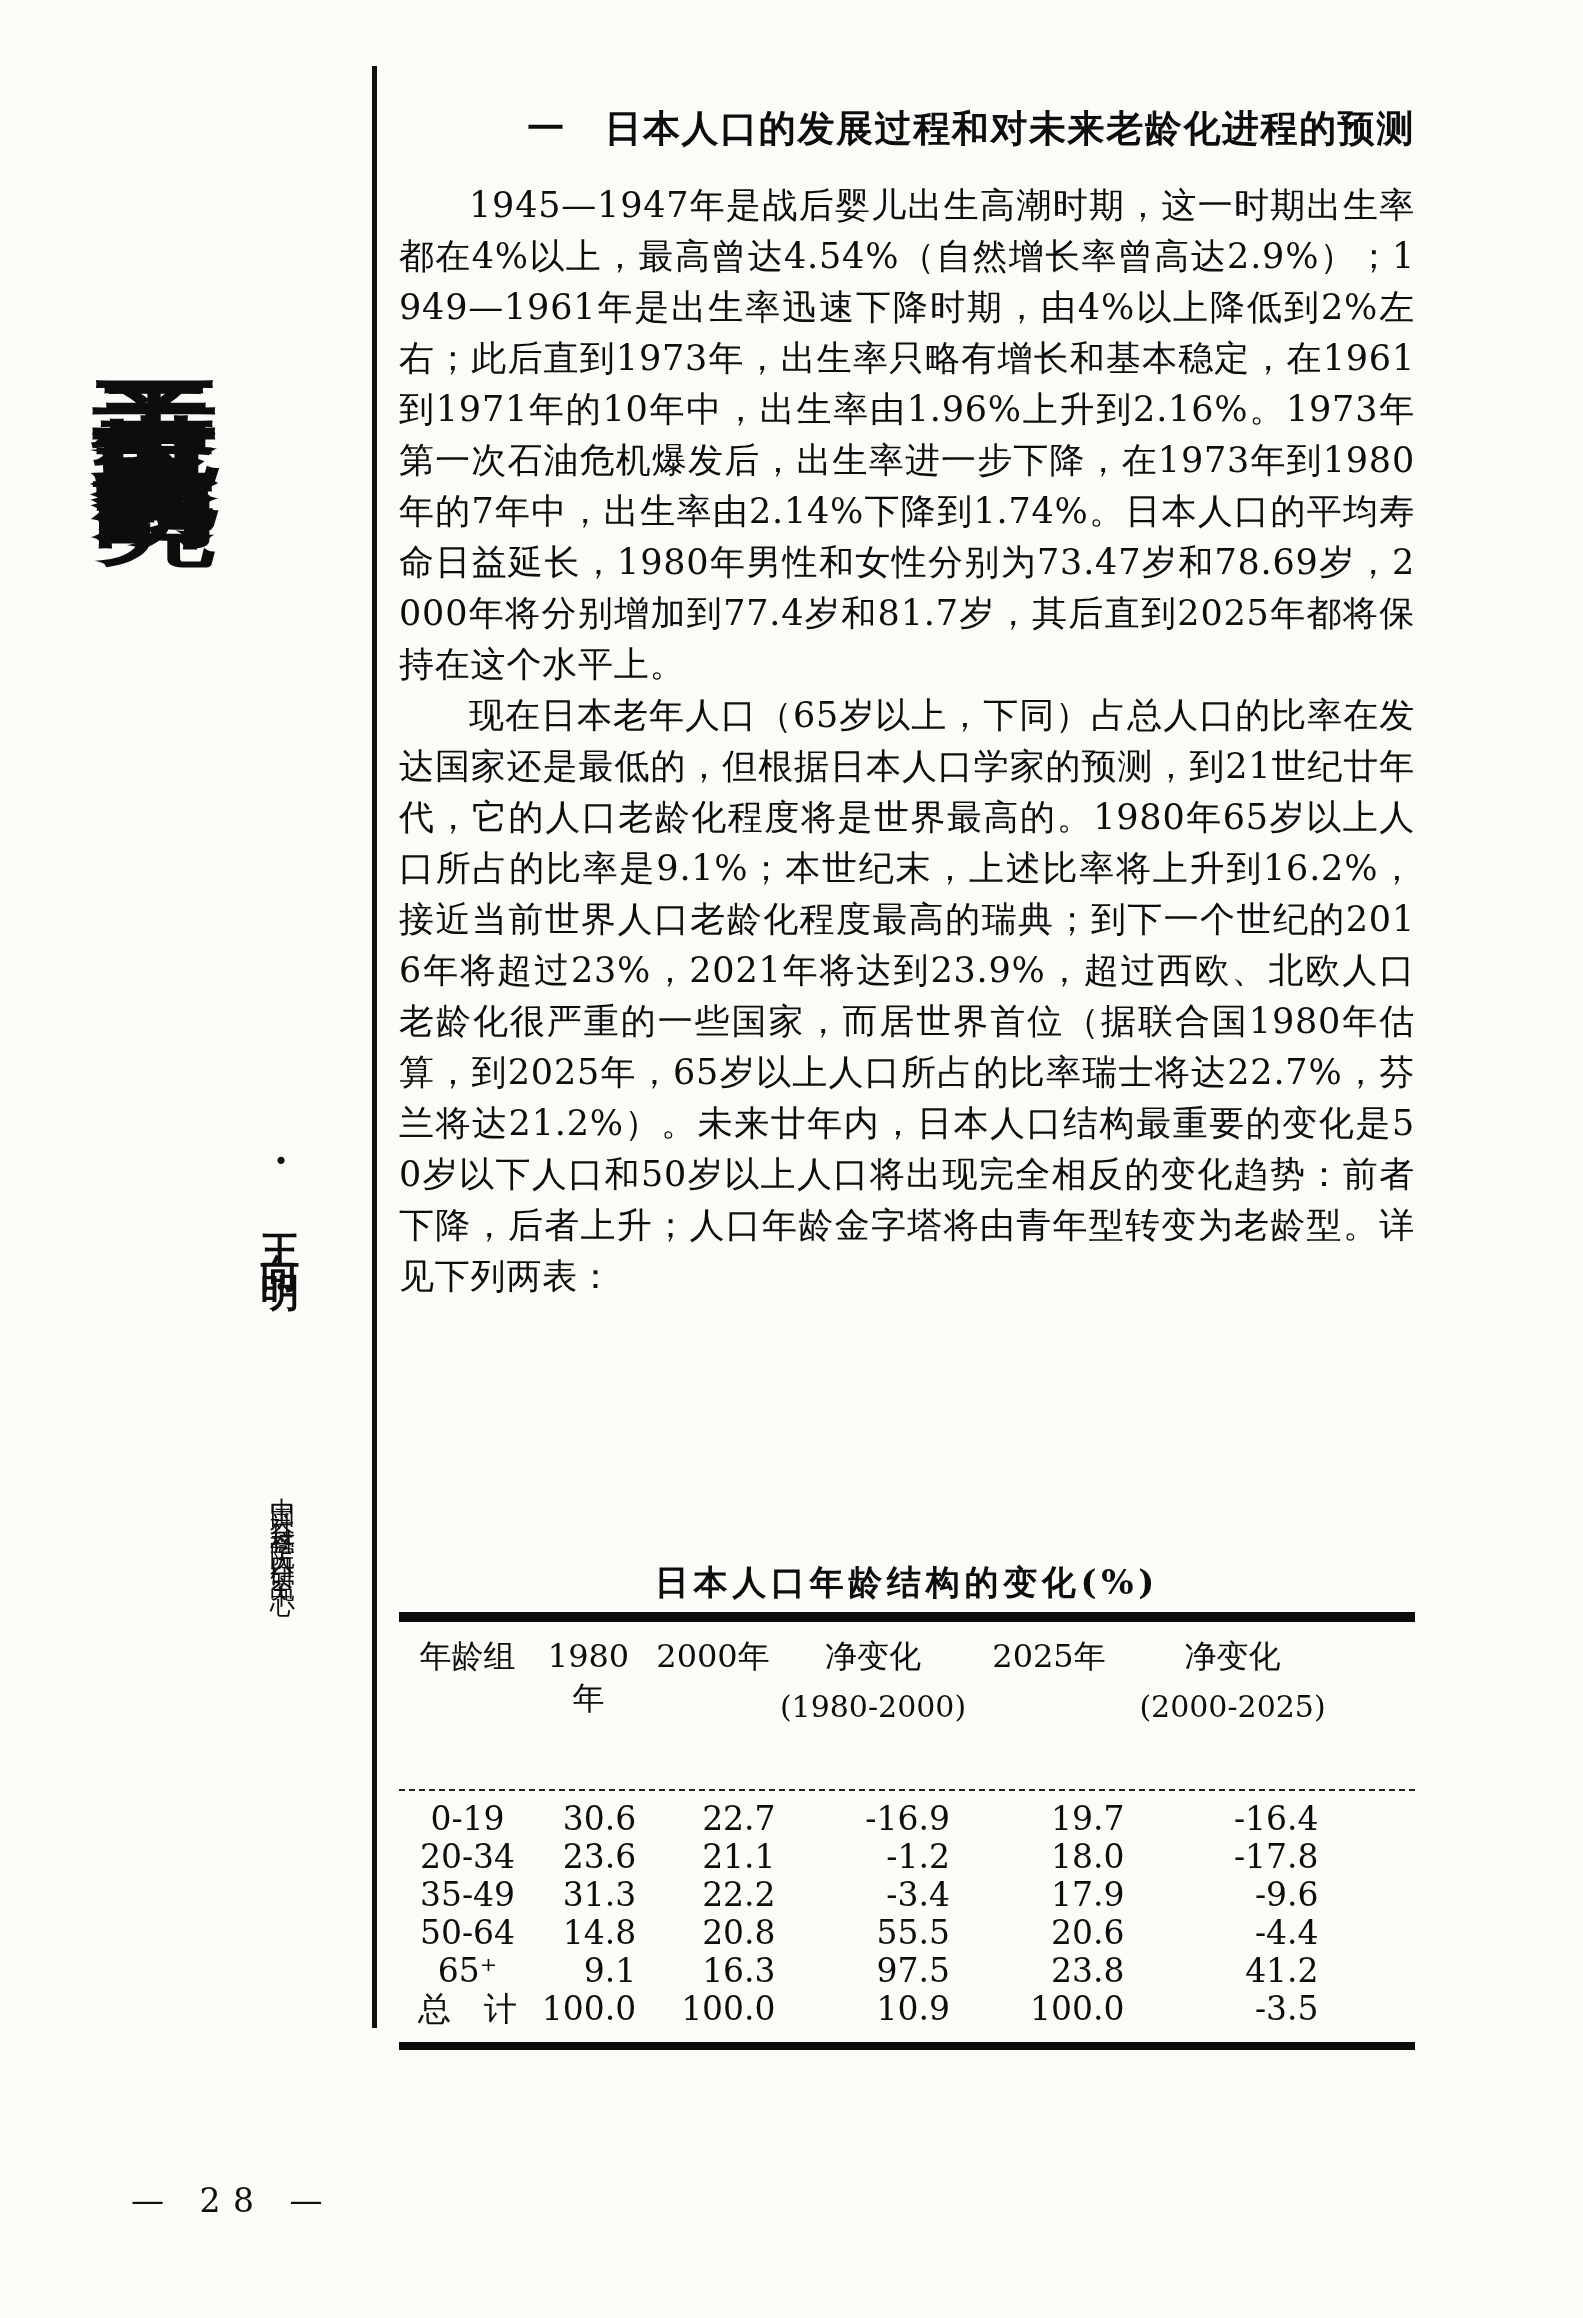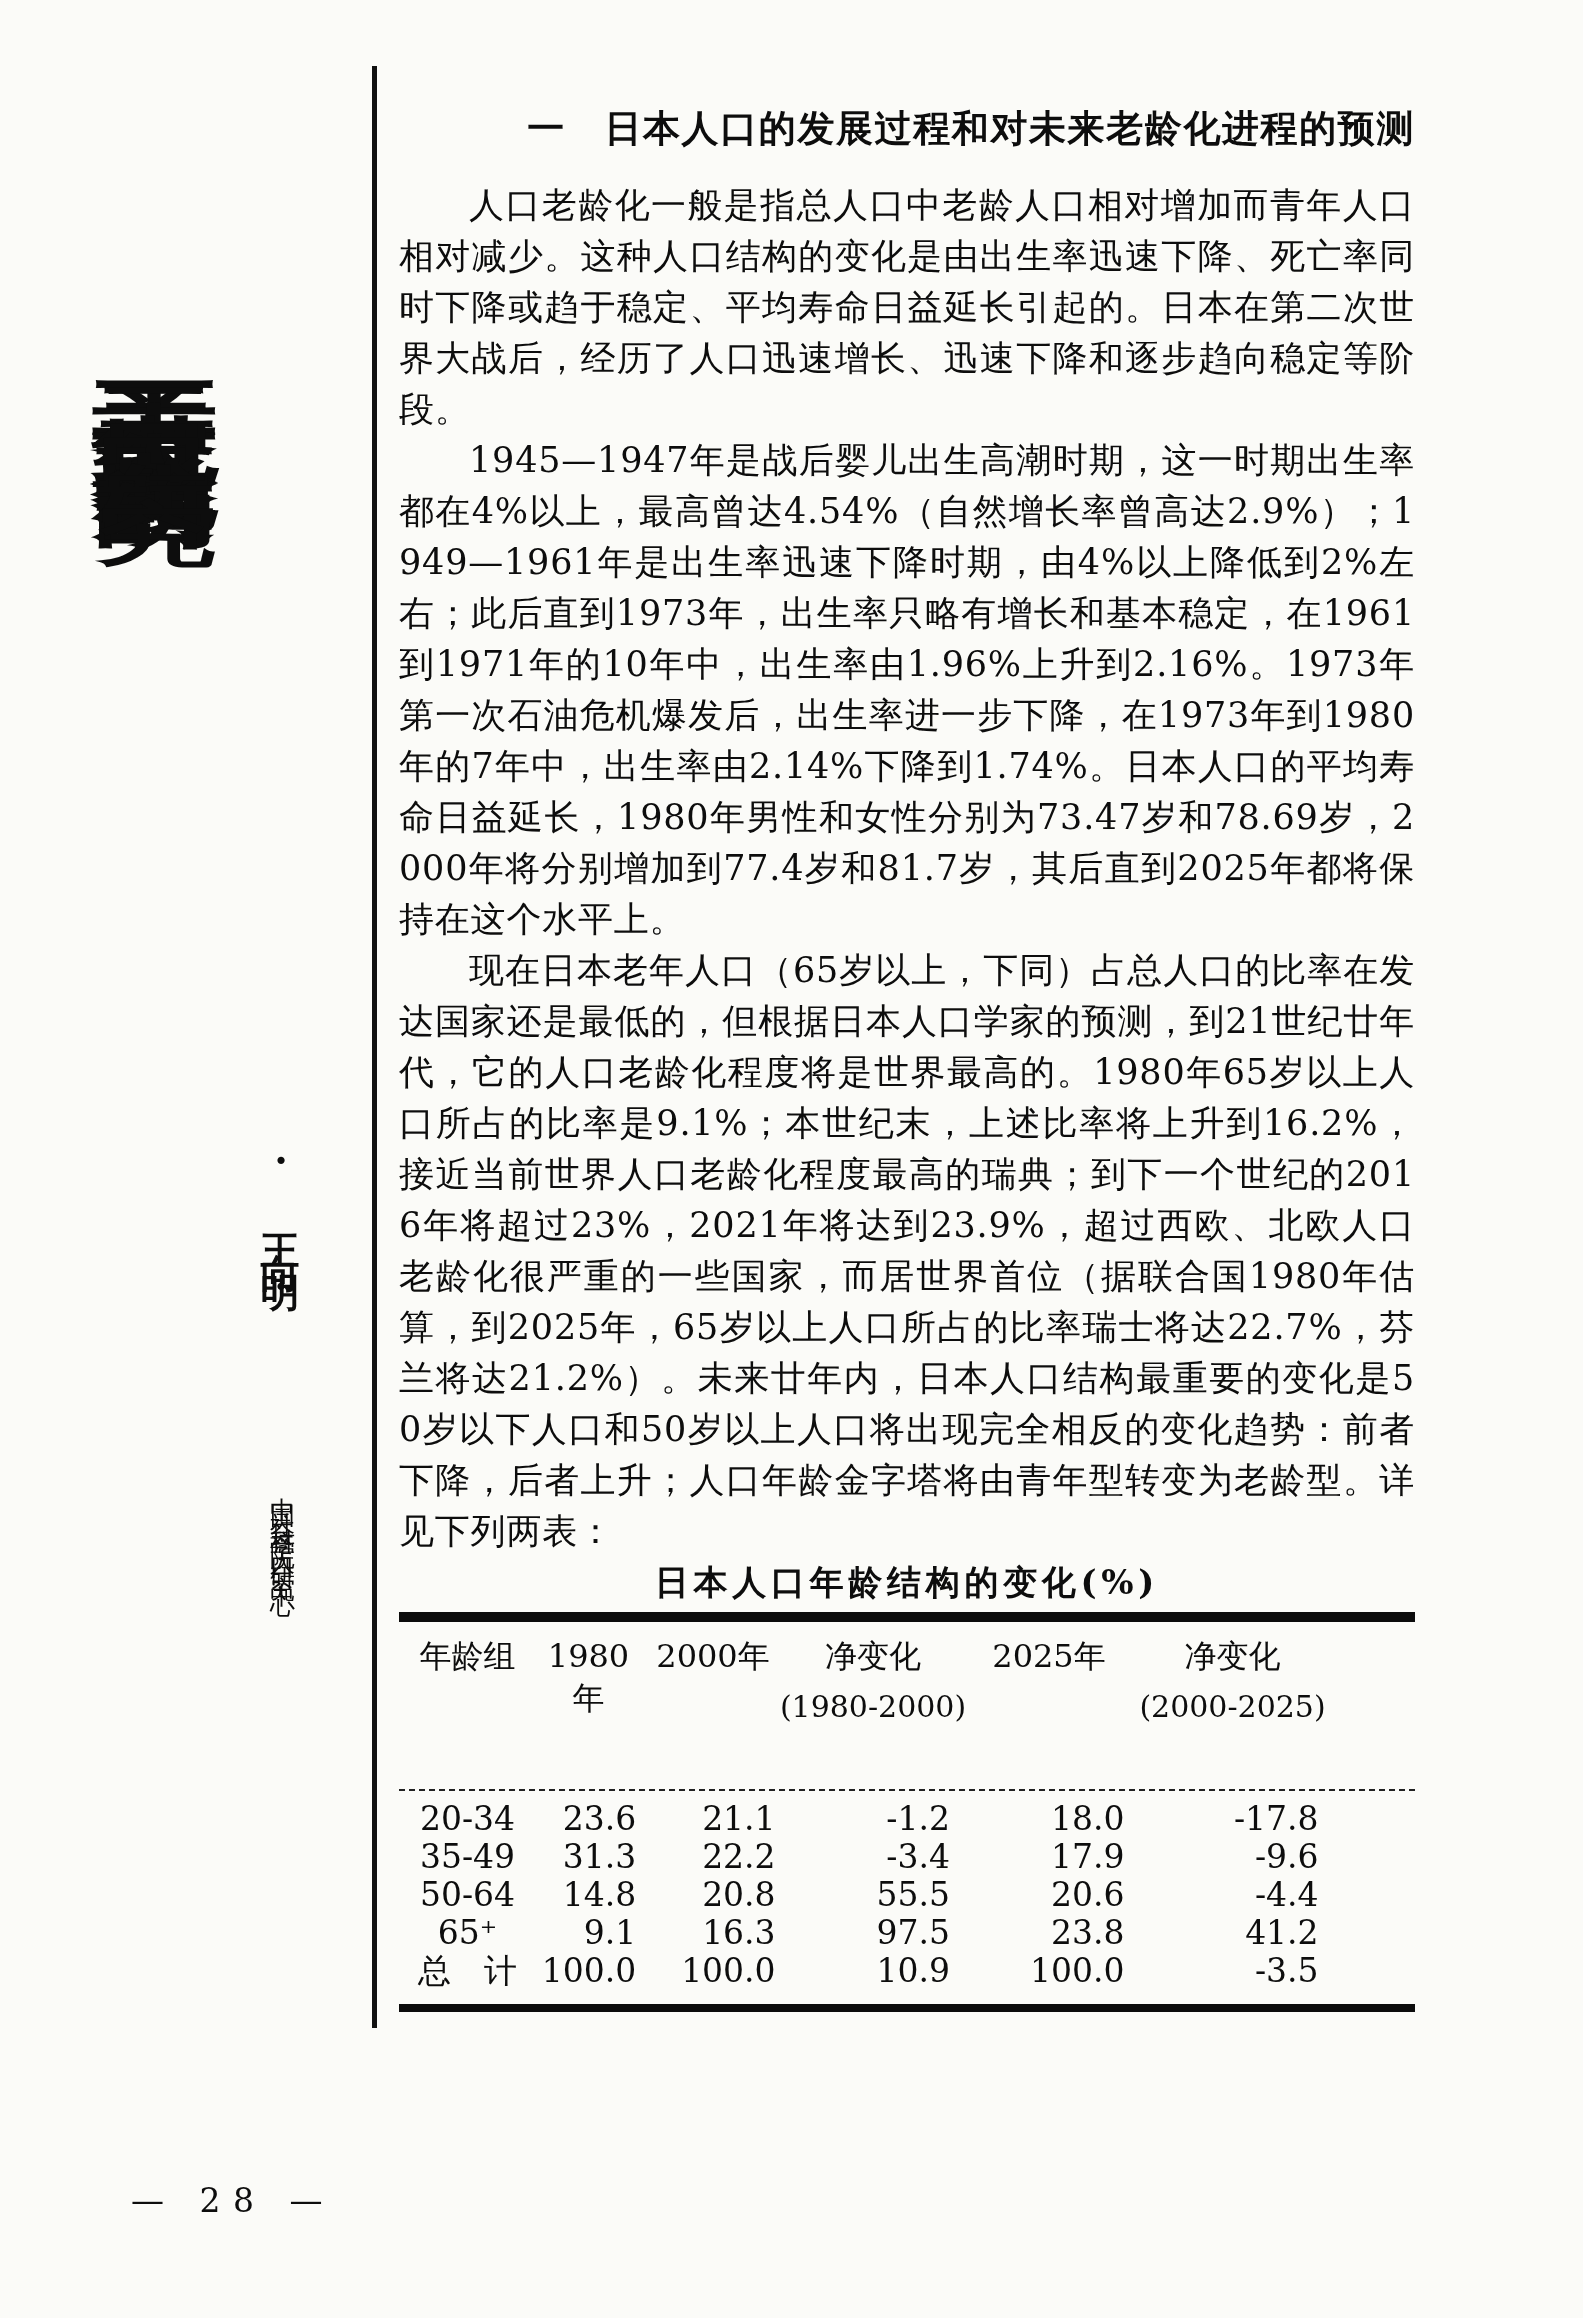--- a/index.html
+++ b/index.html
@@ -150,21 +150,20 @@
 <body>
 
 <div class="vrule"></div>
 
 <div class="vtitle">关于二十一世纪日本人口老龄化问题的研究</div>
 <div class="vauthor">·王向明·</div>
 <div class="vaffil">中国社会科学院人口研究中心</div>
 
 <main class="content">
   <h1 class="heading">一　日本人口的发展过程和对未来老龄化进程的预测</h1>
-  <p class="para">人口老龄化一般是指总人口中老龄人口相对增加而青年人口相对减少。这种人口结构的变化是由出生率迅速下降、死亡率同时下降或趋于稳定、平均寿命日益延长引起的。日本在第二次世界大战后，经历了人口迅速增长、迅速下降和逐步趋向稳定等阶段。</p>
   <p class="para">1945—1947年是战后婴儿出生高潮时期，这一时期出生率都在4%以上，最高曾达4.54%（自然增长率曾高达2.9%）；1949—1961年是出生率迅速下降时期，由4%以上降低到2%左右；此后直到1973年，出生率只略有增长和基本稳定，在1961到1971年的10年中，出生率由1.96%上升到2.16%。1973年第一次石油危机爆发后，出生率进一步下降，在1973年到1980年的7年中，出生率由2.14%下降到1.74%。日本人口的平均寿命日益延长，1980年男性和女性分别为73.47岁和78.69岁，2000年将分别增加到77.4岁和81.7岁，其后直到2025年都将保持在这个水平上。</p>
   <p class="para">现在日本老年人口（65岁以上，下同）占总人口的比率在发达国家还是最低的，但根据日本人口学家的预测，到21世纪廿年代，它的人口老龄化程度将是世界最高的。1980年65岁以上人口所占的比率是9.1%；本世纪末，上述比率将上升到16.2%，接近当前世界人口老龄化程度最高的瑞典；到下一个世纪的2016年将超过23%，2021年将达到23.9%，超过西欧、北欧人口老龄化很严重的一些国家，而居世界首位（据联合国1980年估算，到2025年，65岁以上人口所占的比率瑞士将达22.7%，芬兰将达21.2%）。未来廿年内，日本人口结构最重要的变化是50岁以下人口和50岁以上人口将出现完全相反的变化趋势：前者下降，后者上升；人口年龄金字塔将由青年型转变为老龄型。详见下列两表：</p>
 </main>
 
 <section class="table-section">
   <div class="table-title">日本人口年龄结构的变化(%)</div>
   <div class="datatable">
     <div class="thead">
       <div class="th c1">
         <span>年龄组</span>
@@ -186,20 +185,28 @@
         <span>2025年</span>
         <span class="sub"></span>
       </div>
       <div class="th c6">
         <span>净变化</span>
         <span class="sub">(2000-2025)</span>
       </div>
     </div>
 
     <div class="trow">
+      <span class="td c1">0-19</span>
+      <span class="td c2">30.6</span>
+      <span class="td c3">22.7</span>
+      <span class="td c4">-16.9</span>
+      <span class="td c5">19.7</span>
+      <span class="td c6">-16.4</span>
+    </div>
+    <div class="trow">
       <span class="td c1">20-34</span>
       <span class="td c2">23.6</span>
       <span class="td c3">21.1</span>
       <span class="td c4">-1.2</span>
       <span class="td c5">18.0</span>
       <span class="td c6">-17.8</span>
     </div>
     <div class="trow">
       <span class="td c1">35-49</span>
       <span class="td c2">31.3</span>

